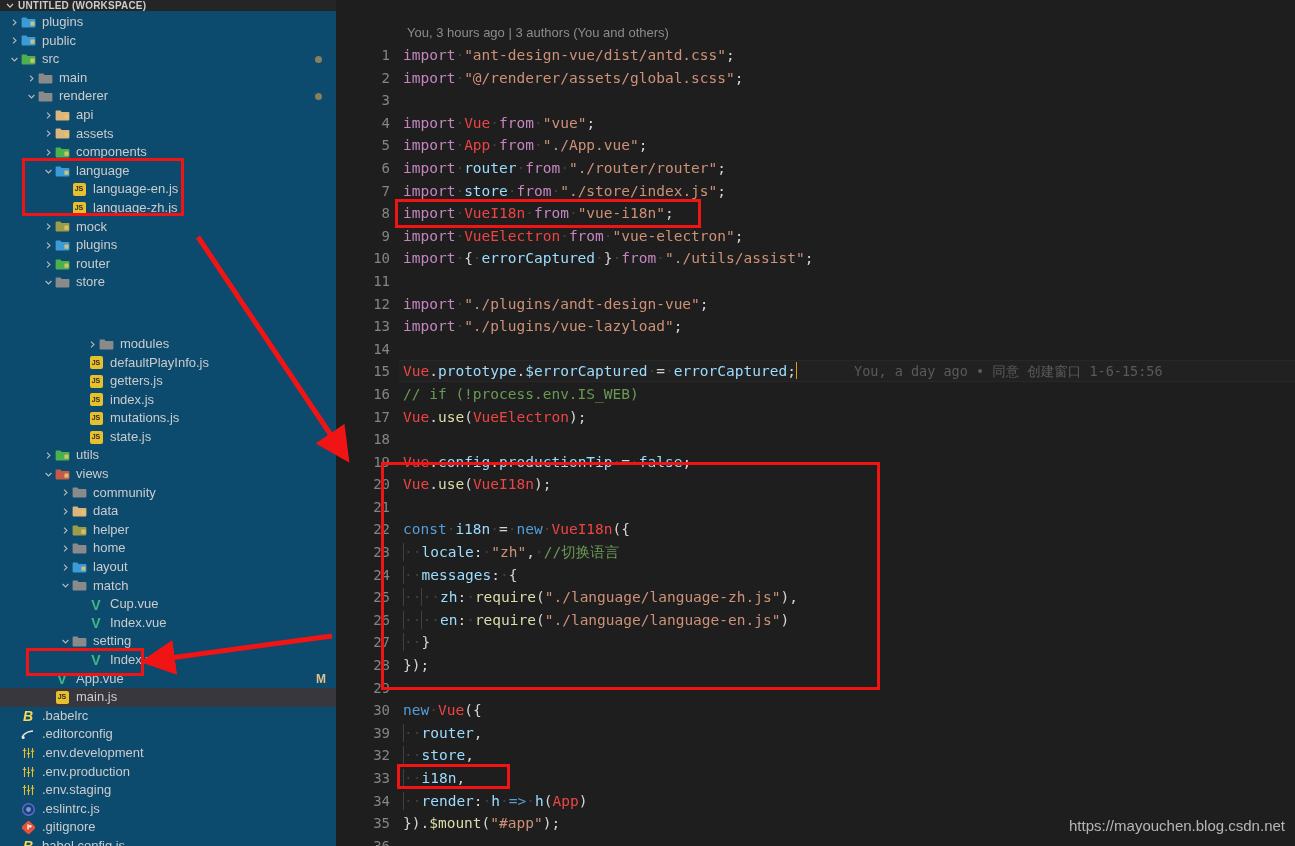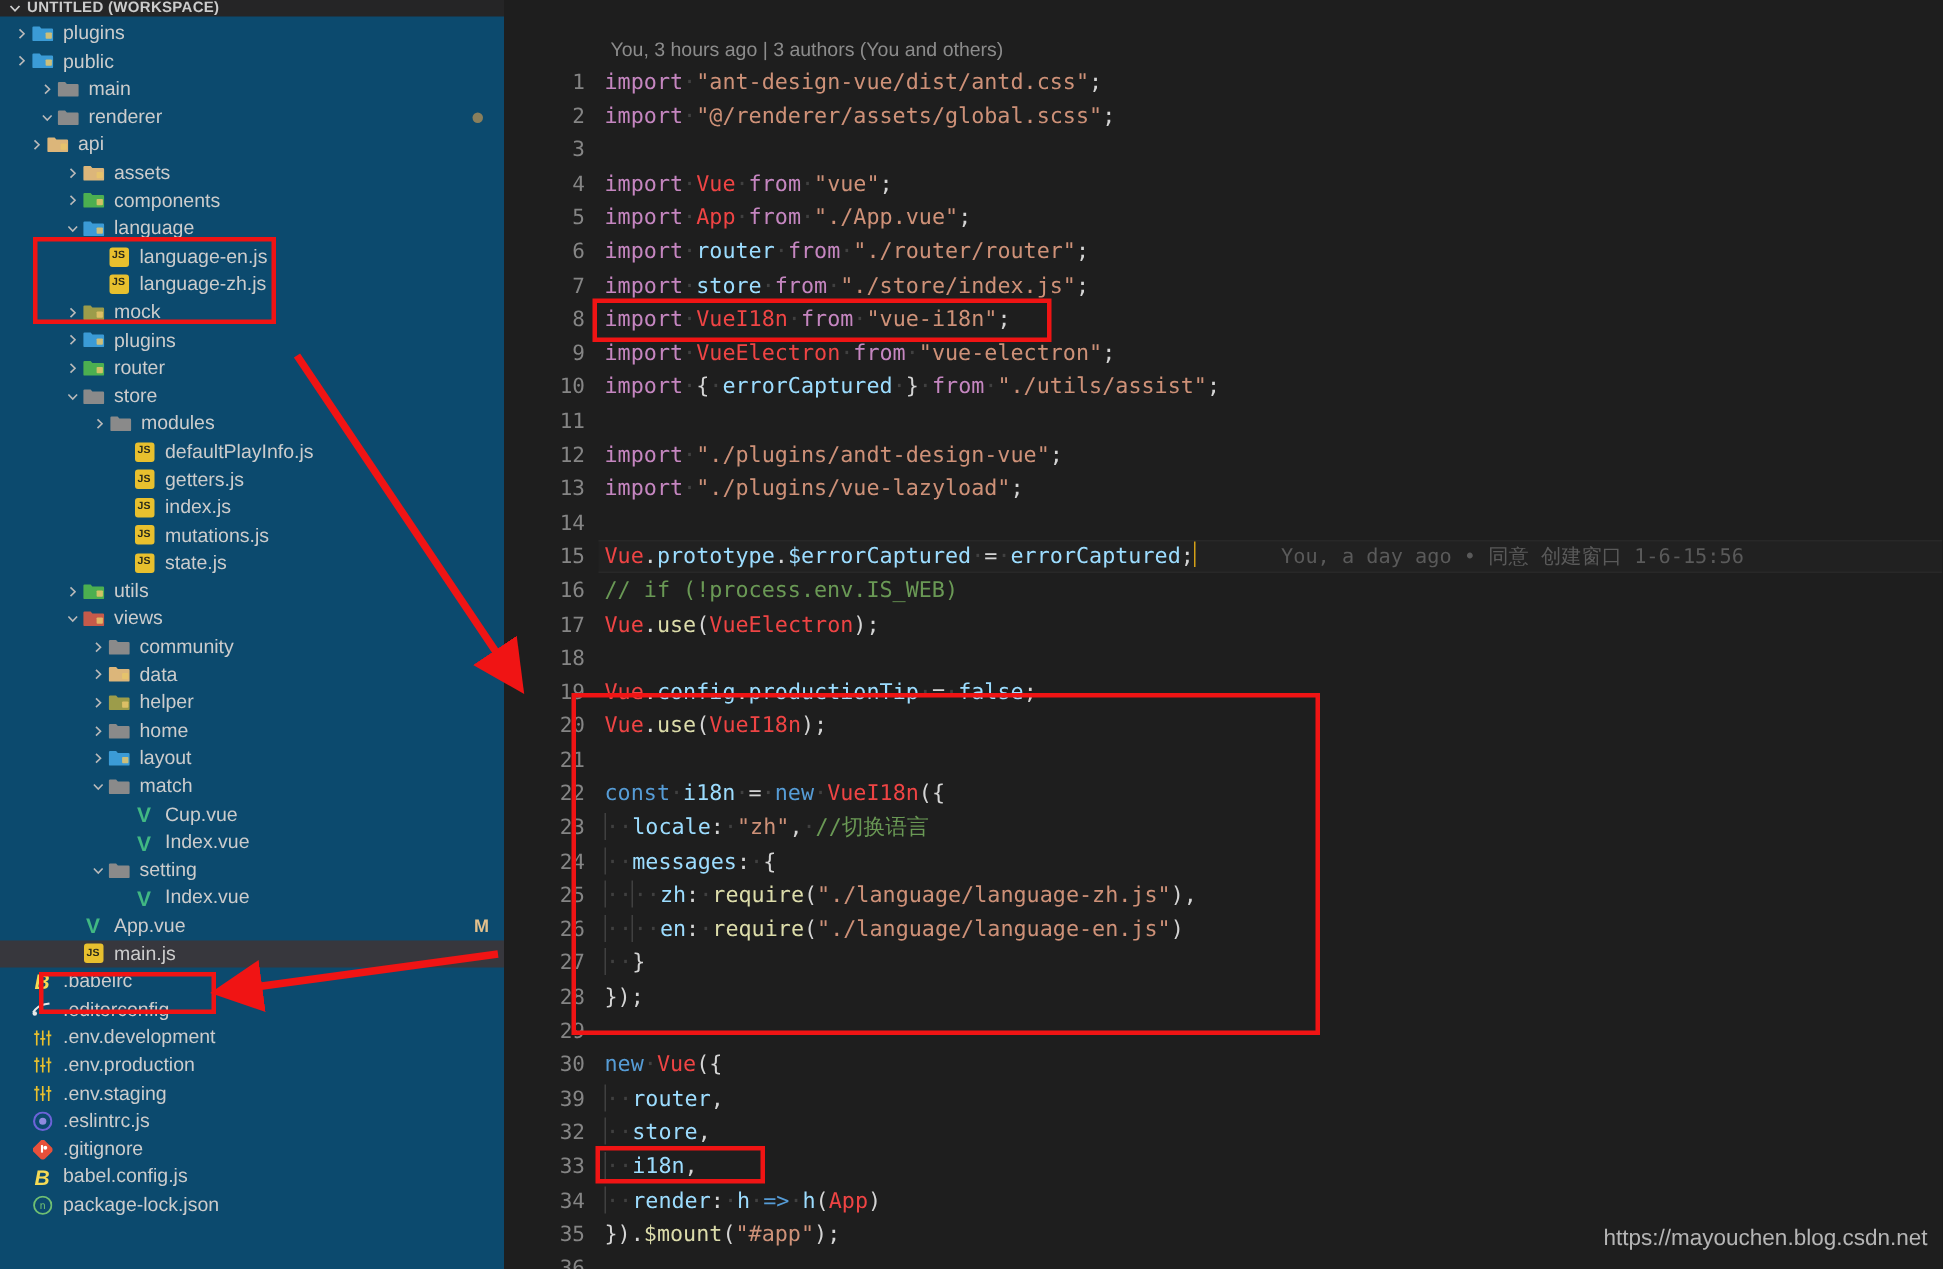--- a/index.html
+++ b/index.html
@@ -252,20 +252,35 @@
             </svg>
           </span>
           <span class="ico">
             <svg width="15" height="13" viewBox="0 0 15 13">
               <path d="M0.6 2.4 A0.8 0.8 0 0 1 1.4 1.6 H5.4 L6.6 3.0 H13.6 A0.8 0.8 0 0 1 14.4 3.8 V10.6 A0.8 0.8 0 0 1 13.6 11.4 H1.4 A0.8 0.8 0 0 1 0.6 10.6 Z" fill="#3b9bd6"></path>
               <rect x="9.4" y="5.6" width="4.2" height="4.2" rx="0.6" fill="#e8c66a" opacity="0.85"></rect>
             </svg>
           </span>
           <span class="lbl">public</span>
         </div>
+        <div class="row" style="padding-left: 8px;">
+          <span class="arrow">
+            <svg width="11" height="11" viewBox="0 0 11 11">
+              <path d="M2.6 4 L5.5 7 L8.4 4" stroke="#b9b9b9" stroke-width="1.1" fill="none"></path>
+            </svg>
+          </span>
+          <span class="ico">
+            <svg width="15" height="13" viewBox="0 0 15 13">
+              <path d="M0.6 2.4 A0.8 0.8 0 0 1 1.4 1.6 H5.4 L6.6 3.0 H13.6 A0.8 0.8 0 0 1 14.4 3.8 V10.6 A0.8 0.8 0 0 1 13.6 11.4 H1.4 A0.8 0.8 0 0 1 0.6 10.6 Z" fill="#4caf50"></path>
+              <rect x="9.4" y="5.6" width="4.2" height="4.2" rx="0.6" fill="#e8c66a" opacity="0.85"></rect>
+            </svg>
+          </span>
+          <span class="lbl">src</span>
+          <span class="deco"></span>
+        </div>
         <div class="row" style="padding-left: 25px;">
           <span class="arrow">
             <svg width="11" height="11" viewBox="0 0 11 11">
               <path d="M4 2.6 L7 5.5 L4 8.4" stroke="#b9b9b9" stroke-width="1.1" fill="none"></path>
             </svg>
           </span>
           <span class="ico">
             <svg width="15" height="13" viewBox="0 0 15 13">
               <path d="M0.6 2.4 A0.8 0.8 0 0 1 1.4 1.6 H5.4 L6.6 3.0 H13.6 A0.8 0.8 0 0 1 14.4 3.8 V10.6 A0.8 0.8 0 0 1 13.6 11.4 H1.4 A0.8 0.8 0 0 1 0.6 10.6 Z" fill="#8a8a8a"></path>
             </svg>
@@ -279,21 +294,21 @@
             </svg>
           </span>
           <span class="ico">
             <svg width="15" height="13" viewBox="0 0 15 13">
               <path d="M0.6 2.4 A0.8 0.8 0 0 1 1.4 1.6 H5.4 L6.6 3.0 H13.6 A0.8 0.8 0 0 1 14.4 3.8 V10.6 A0.8 0.8 0 0 1 13.6 11.4 H1.4 A0.8 0.8 0 0 1 0.6 10.6 Z" fill="#8a8a8a"></path>
             </svg>
           </span>
           <span class="lbl">renderer</span>
           <span class="deco"></span>
         </div>
-        <div class="row" style="padding-left: 18px;">
+        <div class="row" style="padding-left: 42px;">
           <span class="arrow">
             <svg width="11" height="11" viewBox="0 0 11 11">
               <path d="M4 2.6 L7 5.5 L4 8.4" stroke="#b9b9b9" stroke-width="1.1" fill="none"></path>
             </svg>
           </span>
           <span class="ico">
             <svg width="15" height="13" viewBox="0 0 15 13">
               <path d="M0.6 2.4 A0.8 0.8 0 0 1 1.4 1.6 H5.4 L6.6 3.0 H13.6 A0.8 0.8 0 0 1 14.4 3.8 V10.6 A0.8 0.8 0 0 1 13.6 11.4 H1.4 A0.8 0.8 0 0 1 0.6 10.6 Z" fill="#dcb67a"></path>
               <rect x="9.4" y="5.6" width="4.2" height="4.2" rx="0.6" fill="#e8c66a" opacity="0.85"></rect>
             </svg>
@@ -404,21 +419,21 @@
               <path d="M2.6 4 L5.5 7 L8.4 4" stroke="#b9b9b9" stroke-width="1.1" fill="none"></path>
             </svg>
           </span>
           <span class="ico">
             <svg width="15" height="13" viewBox="0 0 15 13">
               <path d="M0.6 2.4 A0.8 0.8 0 0 1 1.4 1.6 H5.4 L6.6 3.0 H13.6 A0.8 0.8 0 0 1 14.4 3.8 V10.6 A0.8 0.8 0 0 1 13.6 11.4 H1.4 A0.8 0.8 0 0 1 0.6 10.6 Z" fill="#8a8a8a"></path>
             </svg>
           </span>
           <span class="lbl">store</span>
         </div>
-        <div class="row" style="padding-left: 60px;">
+        <div class="row" style="padding-left: 86px; margin-top: 43px;">
           <span class="arrow">
             <svg width="11" height="11" viewBox="0 0 11 11">
               <path d="M4 2.6 L7 5.5 L4 8.4" stroke="#b9b9b9" stroke-width="1.1" fill="none"></path>
             </svg>
           </span>
           <span class="ico">
             <svg width="15" height="13" viewBox="0 0 15 13">
               <path d="M0.6 2.4 A0.8 0.8 0 0 1 1.4 1.6 H5.4 L6.6 3.0 H13.6 A0.8 0.8 0 0 1 14.4 3.8 V10.6 A0.8 0.8 0 0 1 13.6 11.4 H1.4 A0.8 0.8 0 0 1 0.6 10.6 Z" fill="#8a8a8a"></path>
             </svg>
           </span>

